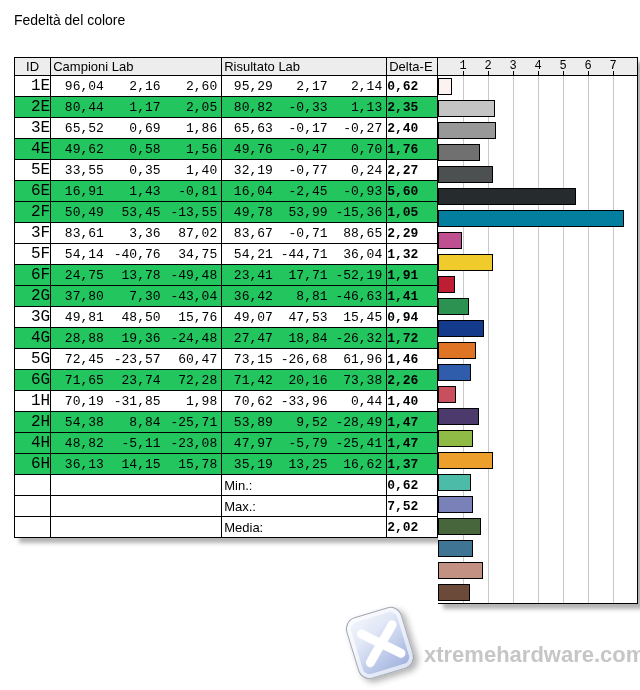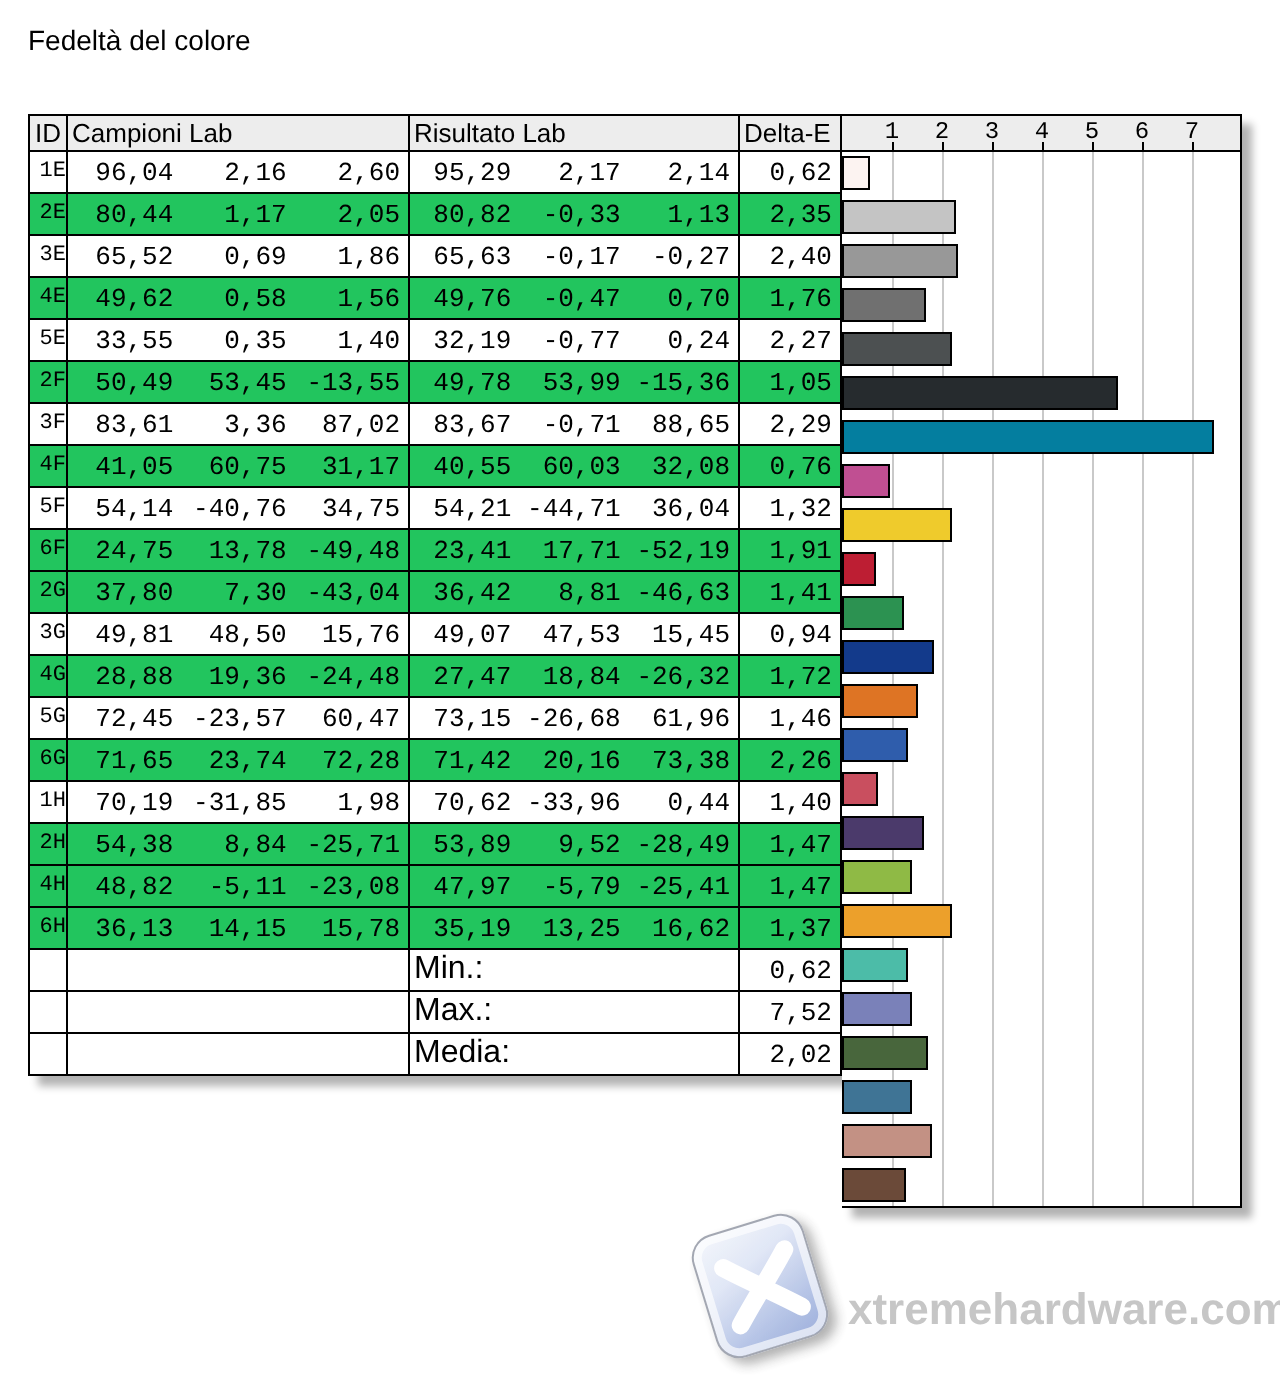--- a/index.html
+++ b/index.html
@@ -24,26 +24,26 @@
     background: #ededed; font-weight: normal; font-size: 13px;
     height: 18px; text-align: left; padding: 0 2px;
   }
   .results th.c-id { text-align: center; padding: 0; }
   .results td { height: 21px; font-family: "Liberation Mono", monospace; font-size: 13px; }
   .results tr.stripe td { background: #22c55e; }
   .c-id { width: 19px; }
   .c-camp { width: 171px; }
   .c-ris { width: 165px; }
   .c-delta { width: 51px; }
-  td.c-id { text-align: right; font-size: 11px; }
+  td.c-id { text-align: center; font-size: 16px; padding-left: 16px; }
   .triple { display: flex; width: 100%; }
   .triple span { flex: 1 1 0; text-align: right; padding-right: 4px; }
-  td.c-delta { text-align: right; padding-right: 4px; }
+  td.c-delta { padding-right: 4px; font-weight: bold; }
   tr.summary td { background: #fff; }
-  td.sum-label { font-family: "Liberation Sans", sans-serif; font-size: 16px; padding-left: 2px; }
+  td.sum-label { font-family: "Liberation Sans", sans-serif; font-size: 13px; padding-left: 2px; }
 
   
   .chart { box-shadow: 5px 5px 4px rgba(0,0,0,0.30); background: #fff; }
   .chart-header {
     height: 19px; width: 200px; background: #ededed; position: relative;
     border-top: 1px solid #000; border-right: 1px solid #000; border-bottom: 1px solid #000;
   }
   .tick-label {
     position: absolute; top: 1px; transform: translateX(-50%);
     font-family: "Liberation Mono", monospace; font-size: 12px; color: #000;
@@ -182,20 +182,38 @@
     <td>
       <div class="triple">
               <span>32,19</span>
               <span>-0,77</span>
               <span>0,24</span>
             </div>
     </td>
     <td class="c-delta">2,27</td>
   </tr>
         <tr class="stripe">
+    <td class="c-id">6E</td>
+    <td>
+      <div class="triple">
+              <span>16,91</span>
+              <span>1,43</span>
+              <span>-0,81</span>
+            </div>
+    </td>
+    <td>
+      <div class="triple">
+              <span>16,04</span>
+              <span>-2,45</span>
+              <span>-0,93</span>
+            </div>
+    </td>
+    <td class="c-delta">5,60</td>
+  </tr>
+        <tr class="stripe">
     <td class="c-id">2F</td>
     <td>
       <div class="triple">
               <span>50,49</span>
               <span>53,45</span>
               <span>-13,55</span>
             </div>
     </td>
     <td>
       <div class="triple">
@@ -216,38 +234,20 @@
             </div>
     </td>
     <td>
       <div class="triple">
               <span>83,67</span>
               <span>-0,71</span>
               <span>88,65</span>
             </div>
     </td>
     <td class="c-delta">2,29</td>
-  </tr>
-        <tr class="stripe">
-    <td class="c-id">4F</td>
-    <td>
-      <div class="triple">
-              <span>41,05</span>
-              <span>60,75</span>
-              <span>31,17</span>
-            </div>
-    </td>
-    <td>
-      <div class="triple">
-              <span>40,55</span>
-              <span>60,03</span>
-              <span>32,08</span>
-            </div>
-    </td>
-    <td class="c-delta">0,76</td>
   </tr>
         <tr>
     <td class="c-id">5F</td>
     <td>
       <div class="triple">
               <span>54,14</span>
               <span>-40,76</span>
               <span>34,75</span>
             </div>
     </td>

